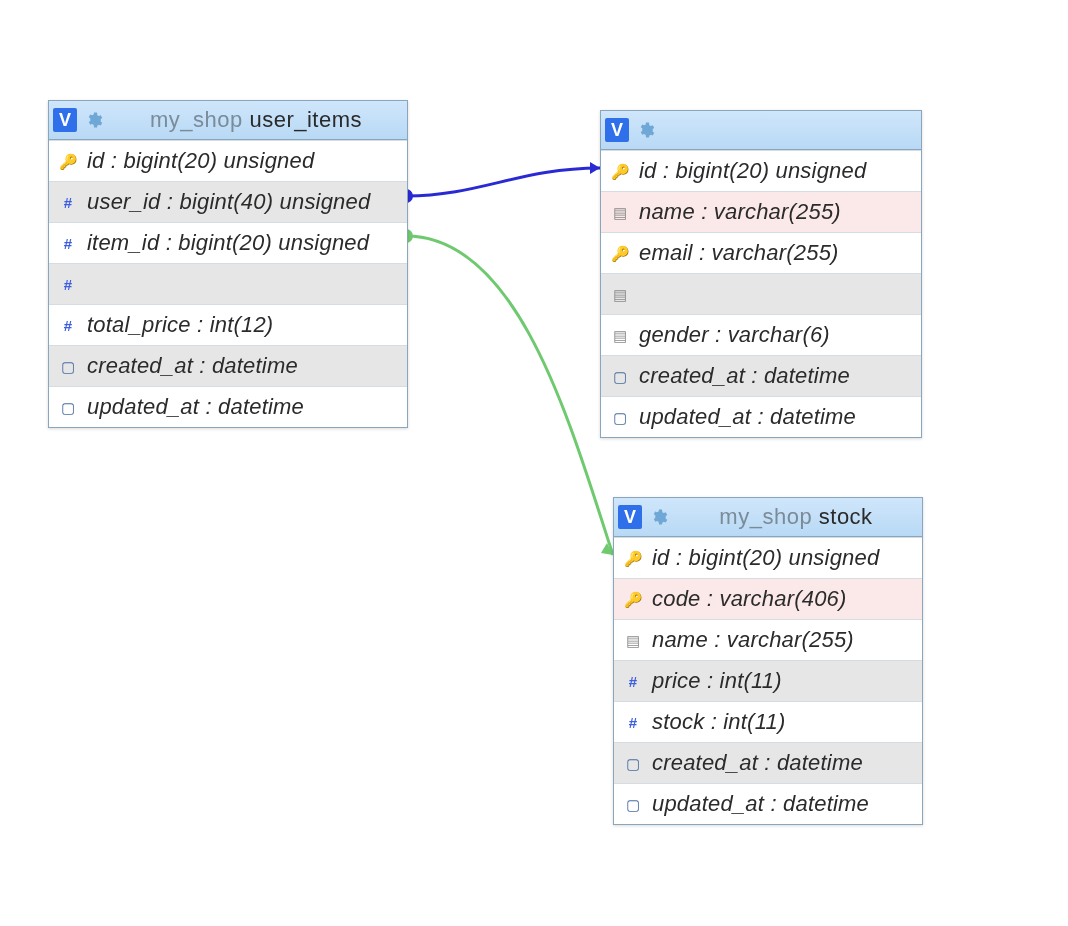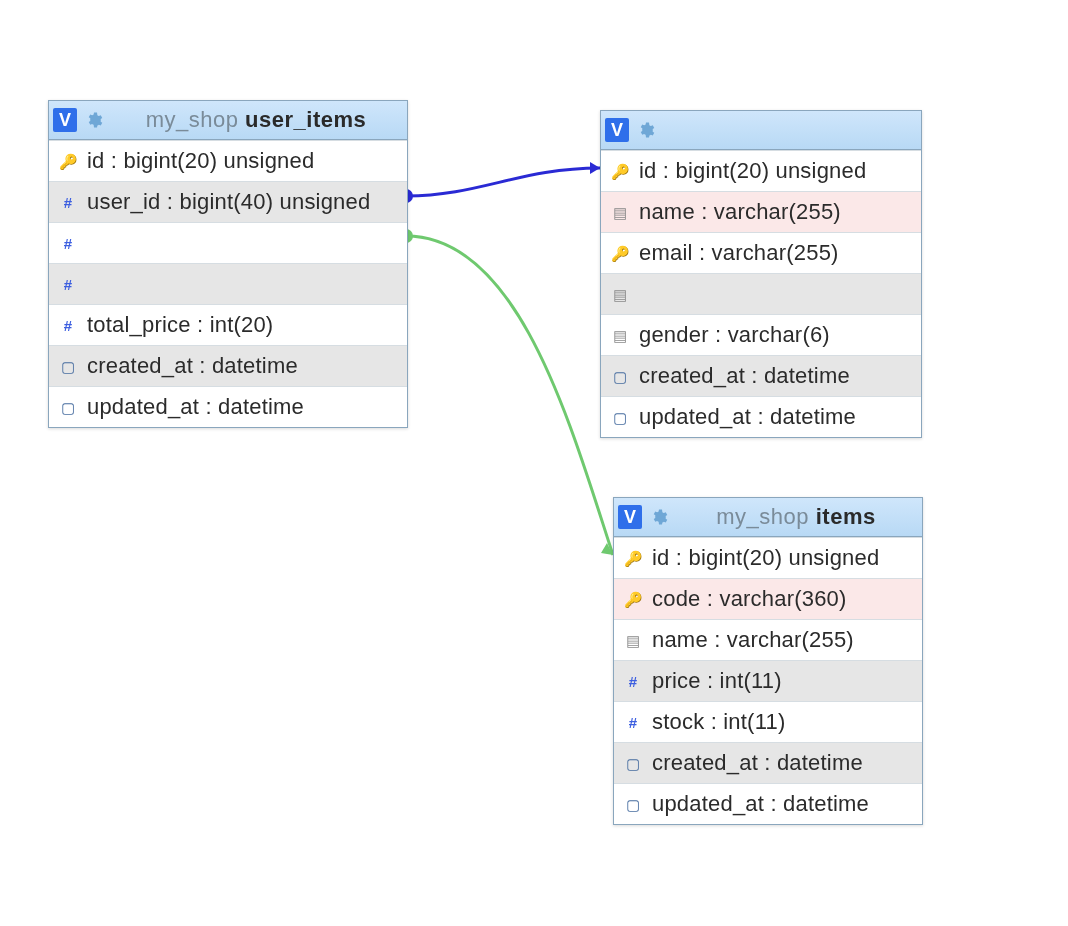--- a/index.html
+++ b/index.html
@@ -33,38 +33,38 @@
   .thead .v-badge{
     width:24px;height:24px;background:#2f6fea;color:#fff;
     font-weight:700;font-size:18px;display:flex;align-items:center;justify-content:center;
     border-radius:2px;flex:0 0 auto;
   }
   .thead .gear{
     width:22px;height:22px;flex:0 0 auto;
     display:flex;align-items:center;justify-content:center;
   }
   .thead .title{flex:1;text-align:center;color:#7a8b99;letter-spacing:.5px;}
-  .thead .title b{color:#2a2a2a;font-weight:700;}
+  .thead .title b{color:#2a2a2a;font-weight:400;}
   .row{
     display:flex;align-items:center;
     height:40px;
     padding:0 10px;
     gap:10px;
     border-top:1px solid #d6dde2;
     white-space:nowrap;
   }
   .row:first-of-type{border-top:none;}
   .row.zebra{background:#e6e6e6;}
   .row.pink{background:#fbe8e8;}
   .row .ico{
     width:18px;flex:0 0 18px;text-align:center;
     font-size:15px;line-height:1;
   }
   .row .label{
-    color:#2b2b2b;letter-spacing:.2px;
+    color:#2b2b2b;letter-spacing:.2px;font-style:italic;
   }
   .ico.key{color:#c9a039;}
   .ico.hash{color:#3d5fe0;font-weight:700;}
   .ico.text{color:#8a8a8a;}
   .ico.date{color:#4a6fa1;}
 </style>
 </head>
 <body>
 
 <svg class="connectors">
@@ -93,27 +93,28 @@
   <div class="row">
       <span class="ico key">🔑</span>
       <span class="label">id : bigint(20) unsigned</span>
     </div>
   <div class="row zebra">
       <span class="ico hash">#</span>
       <span class="label">user_id : bigint(40) unsigned</span>
     </div>
   <div class="row">
       <span class="ico hash">#</span>
-    </div>
-  <div class="row zebra">
-      <span class="ico hash">#</span>
-    </div>
-  <div class="row">
-      <span class="ico hash">#</span>
-      <span class="label">total_price : int(20)</span>
+      <span class="label">item_id : bigint(20) unsigned</span>
+    </div>
+  <div class="row zebra">
+      <span class="ico hash">#</span>
+    </div>
+  <div class="row">
+      <span class="ico hash">#</span>
+      <span class="label">total_price : int(12)</span>
     </div>
   <div class="row zebra">
       <span class="ico date">▢</span>
       <span class="label">created_at : datetime</span>
     </div>
   <div class="row">
       <span class="ico date">▢</span>
       <span class="label">updated_at : datetime</span>
     </div>
 </div>
@@ -158,30 +159,30 @@
 
 <div class="table" style="left:613px;top:497px;width:308px;">
   <div class="thead">
     <span class="v-badge">V</span>
     <span class="gear">
       <svg viewBox="0 0 24 24" width="18" height="18" fill="#6fa7d6">
           <path d="M12 8a4 4 0 100 8 4 4 0 000-8zm9 4a7 7 0 00-.1-1.2l2.1-1.6-2-3.4-2.5 1a7 7 0 00-2-1.2L16 2h-4l-.5 2.6a7 7 0 00-2 1.2l-2.5-1-2 3.4 2.1 1.6A7 7 0 007 12c0 .4 0 .8.1 1.2L5 14.8l2 3.4 2.5-1c.6.5 1.3.9 2 1.2L12 22h4l.5-2.6c.7-.3 1.4-.7 2-1.2l2.5 1 2-3.4-2.1-1.6c.1-.4.1-.8.1-1.2z"></path>
         </svg>
     </span>
     <span class="title">
-      <span>my_shop</span> <b>items</b>
+      <span>my_shop</span> <b>stock</b>
     </span>
   </div>
   <div class="row">
       <span class="ico key">🔑</span>
       <span class="label">id : bigint(20) unsigned</span>
     </div>
   <div class="row pink">
       <span class="ico key">🔑</span>
-      <span class="label">code : varchar(360)</span>
+      <span class="label">code : varchar(406)</span>
     </div>
   <div class="row">
       <span class="ico text">▤</span>
       <span class="label">name : varchar(255)</span>
     </div>
   <div class="row zebra">
       <span class="ico hash">#</span>
       <span class="label">price : int(11)</span>
     </div>
   <div class="row">

